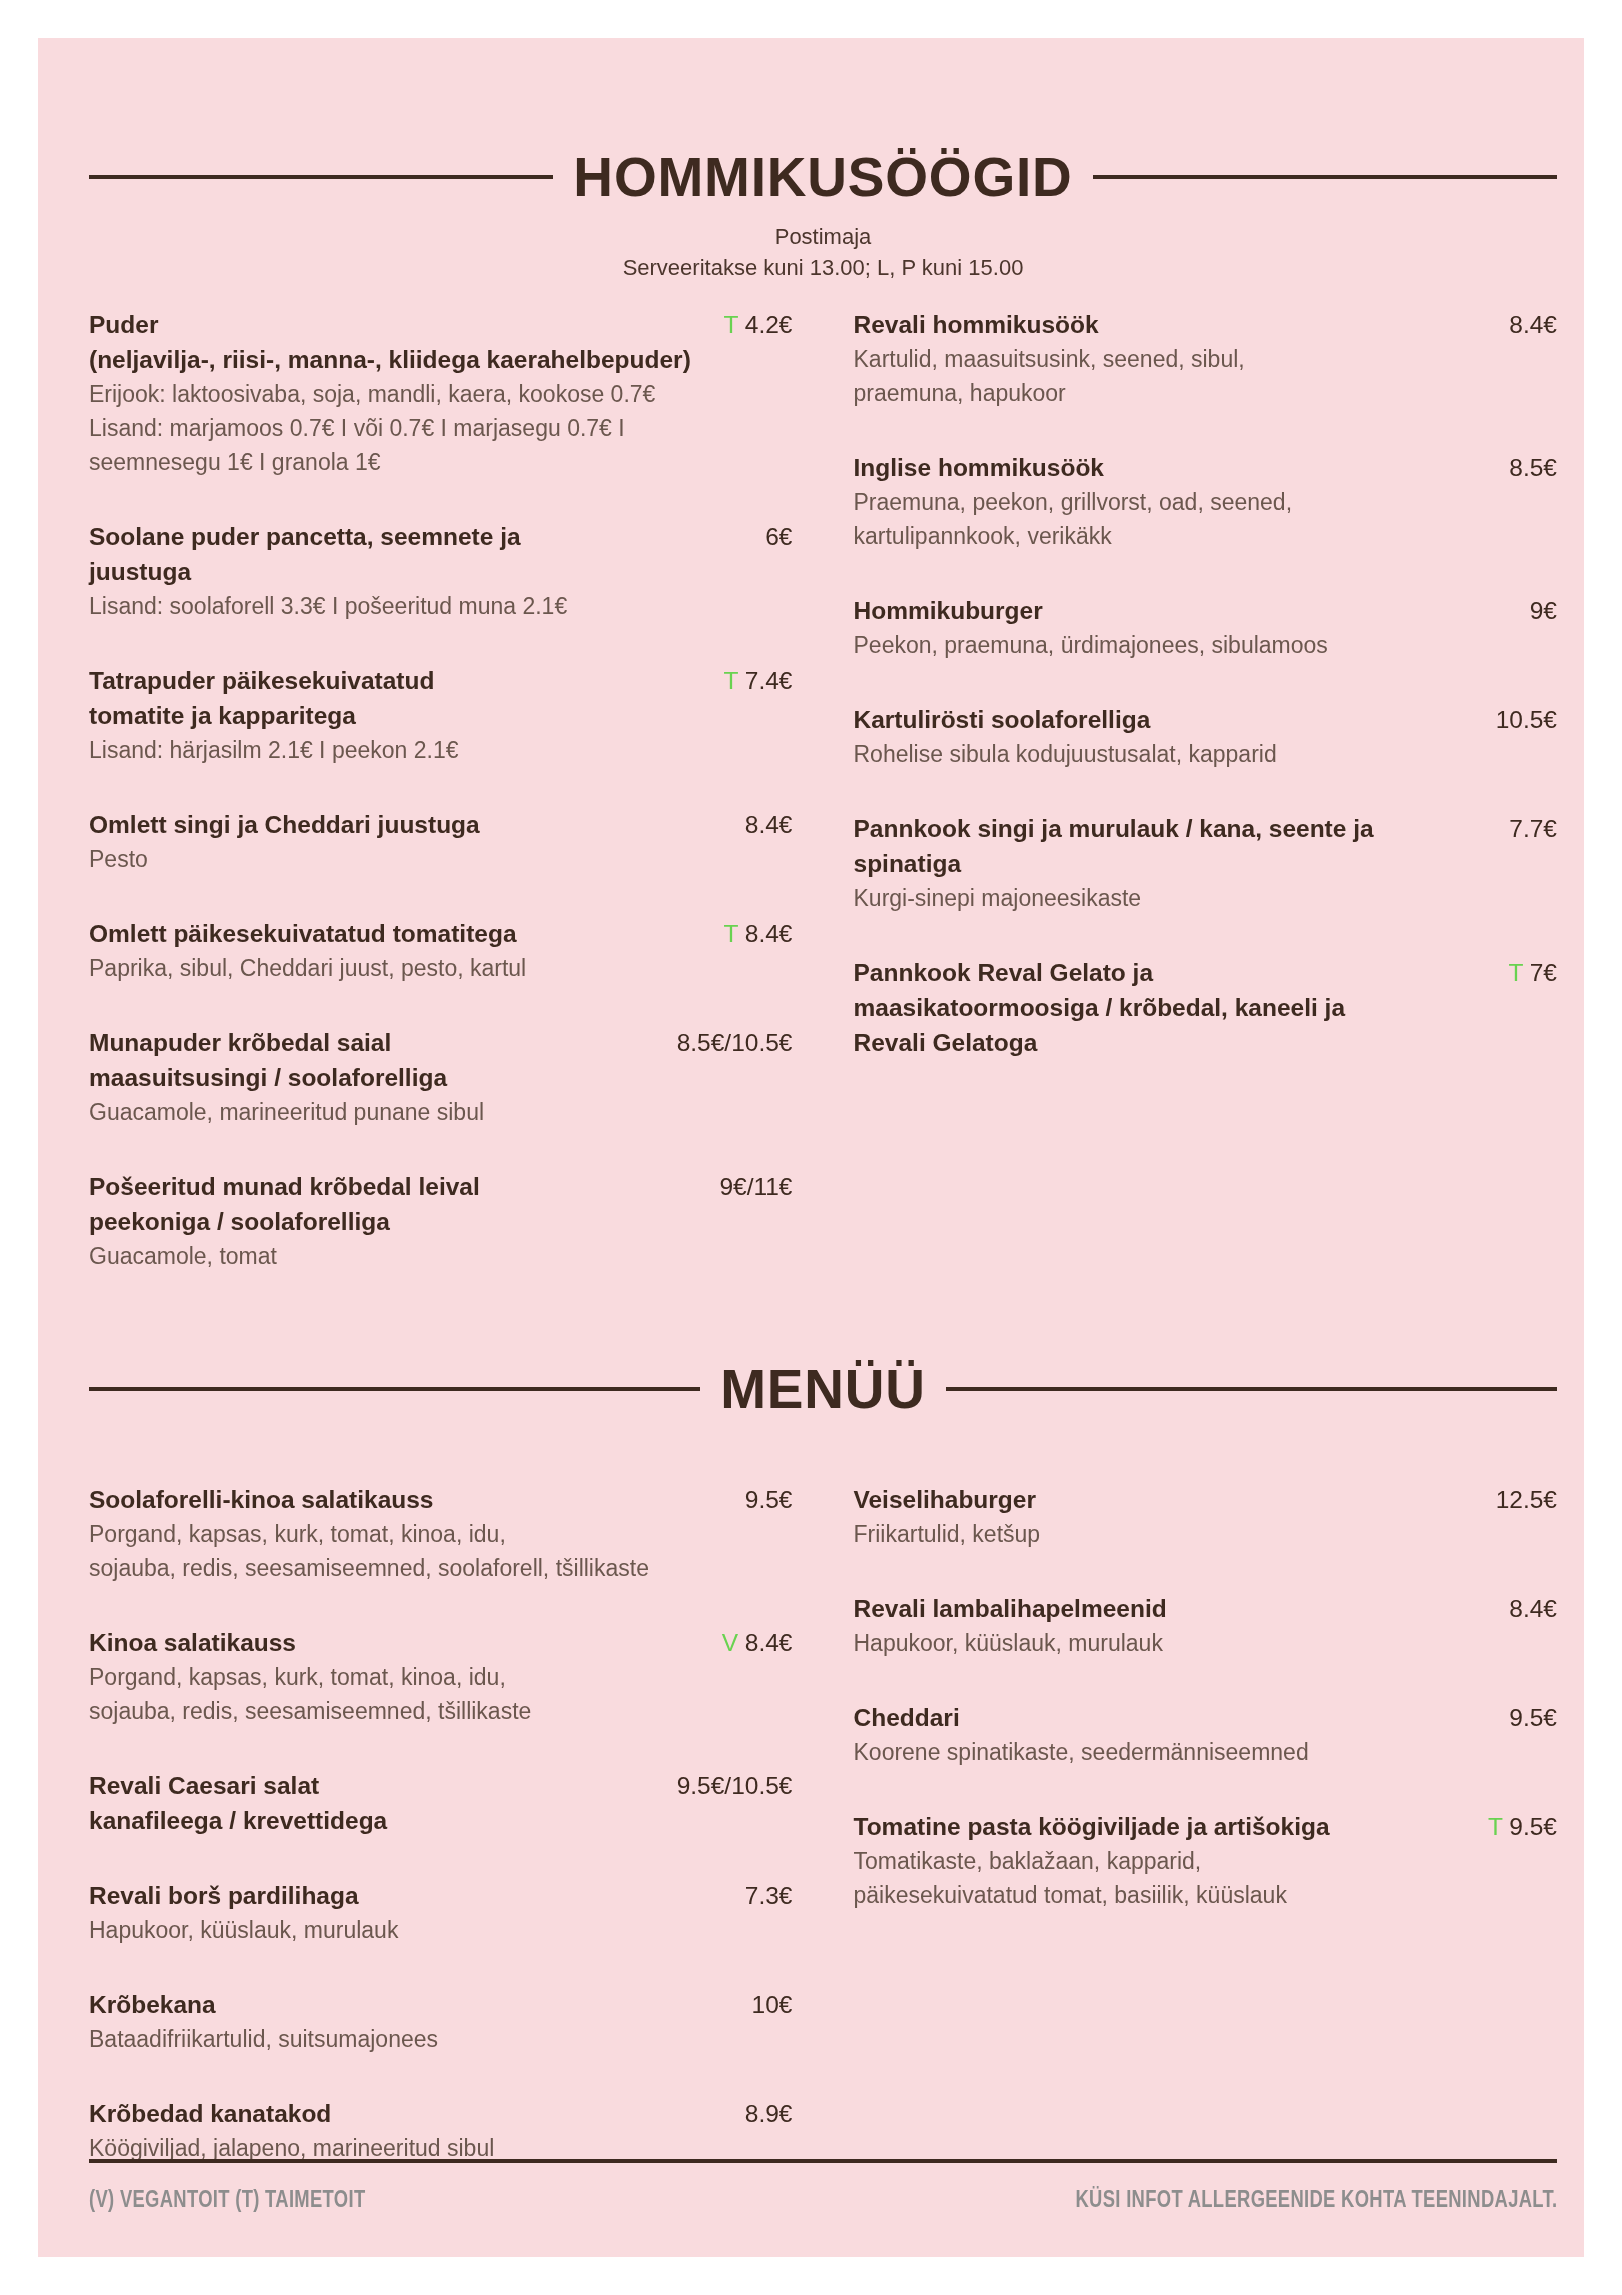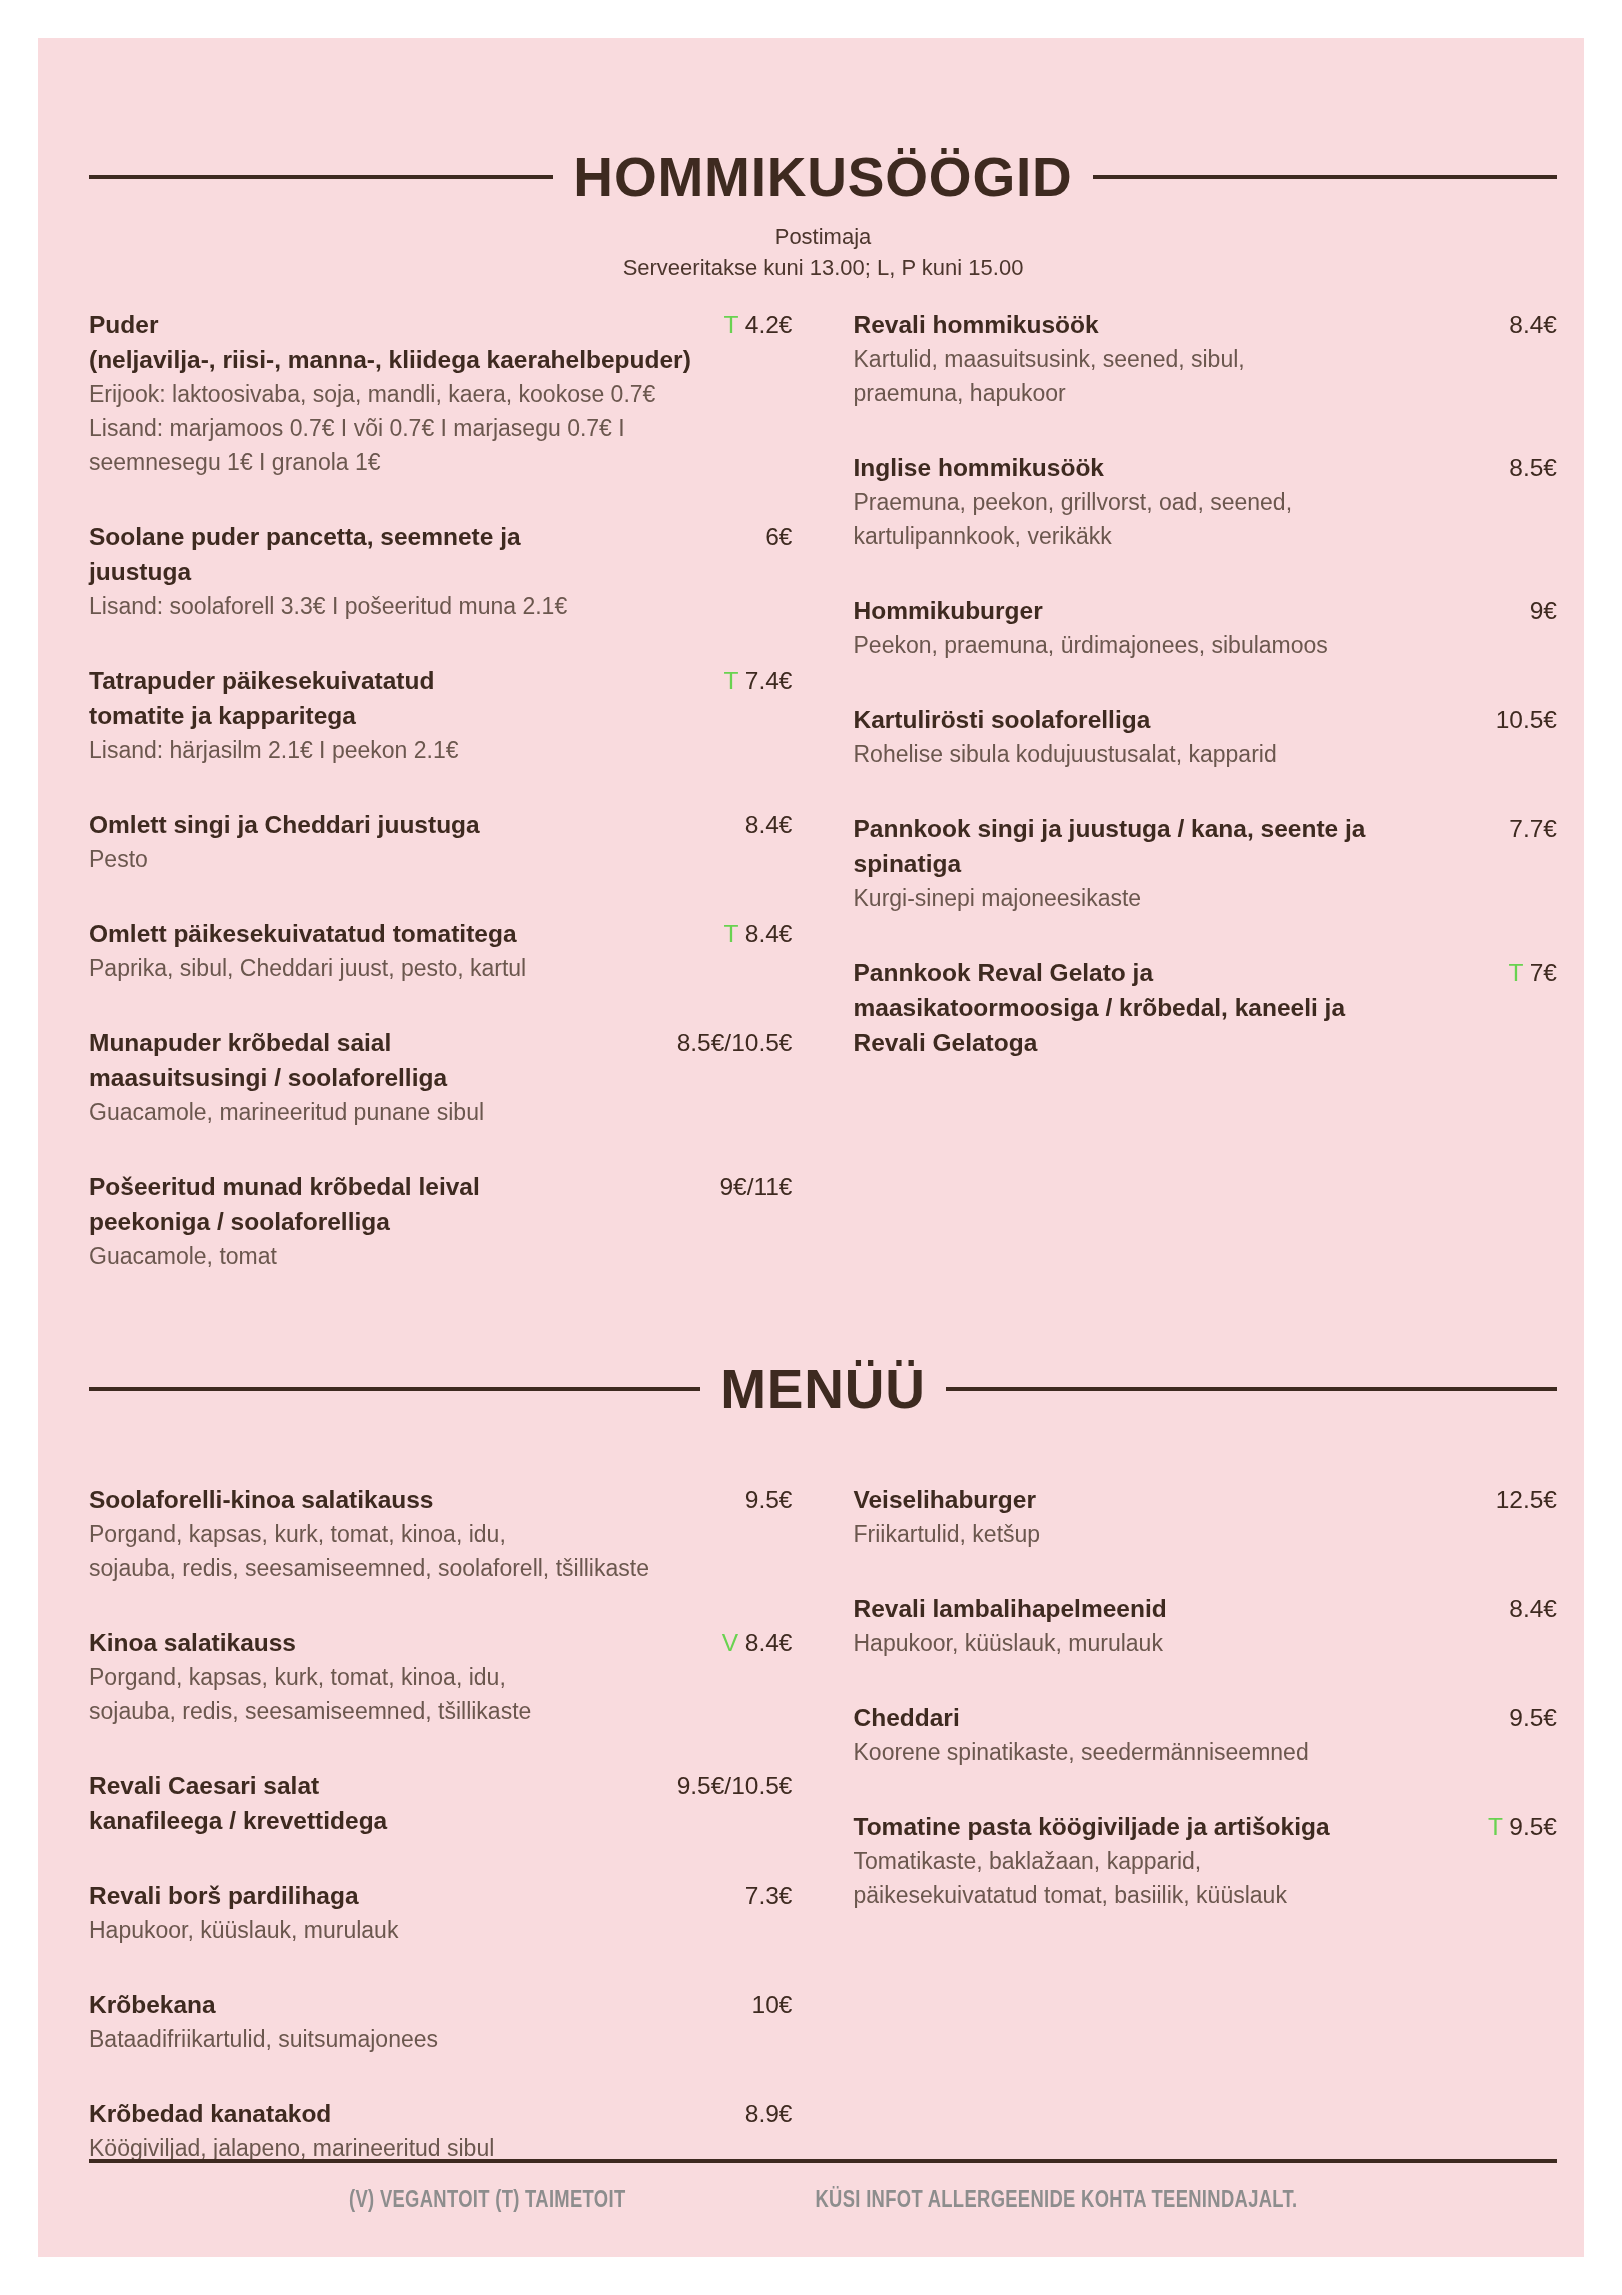--- a/index.html
+++ b/index.html
@@ -37,21 +37,21 @@
   .item-name{flex:1;font-weight:bold;font-size:24.5px;line-height:35px;padding-right:21.4px;color:#3e2a20;}
   .item-price{font-size:24.5px;line-height:35px;white-space:nowrap;color:#3e2a20;}
   .item-price .tag{color:#69d250;}
   .item-subname{font-weight:bold;font-size:24.5px;line-height:35px;white-space:nowrap;color:#3e2a20;}
   .item-desc{font-size:23px;line-height:34px;color:#6b574e;}
 
   .menu-header-wrap{margin-top:44px;}
 
   .footer{position:absolute;left:51px;right:27px;bottom:44px;}
   .footer-line{height:3.8px;background:#3e2a20;margin-bottom:23px;}
-  .footer-row{display:flex;justify-content:center;font-size:23px;color:#8d8d8d;font-weight:bold;}
+  .footer-row{display:flex;justify-content:space-between;font-size:23px;color:#8d8d8d;font-weight:bold;}
   .footer-left{display:inline-block;transform:scaleX(0.8);transform-origin:0 50%;letter-spacing:0.4px;white-space:nowrap;}
   .footer-right{display:inline-block;transform:scaleX(0.8);transform-origin:100% 50%;letter-spacing:0.4px;white-space:nowrap;}
 </style>
 </head>
 <body>
 
 <div class="paper">
   <div class="content">
 
     <div class="section-header">
@@ -172,21 +172,21 @@
               <div class="item-name">
                 <div>Kartulirösti soolaforelliga</div>
               </div>
               <div class="item-price">10.5€</div>
             </div>
             <div class="item-desc">Rohelise sibula kodujuustusalat, kapparid</div>
           </div>
           <div class="menu-item">
             <div class="item-row">
               <div class="item-name">
-                <div>Pannkook singi ja juustuga / kana, seente ja</div>
+                <div>Pannkook singi ja murulauk / kana, seente ja</div>
                 <div>spinatiga</div>
               </div>
               <div class="item-price">7.7€</div>
             </div>
             <div class="item-desc">Kurgi-sinepi majoneesikaste</div>
           </div>
           <div class="menu-item">
             <div class="item-row">
               <div class="item-name">
                 <div>Pannkook Reval Gelato ja</div>

